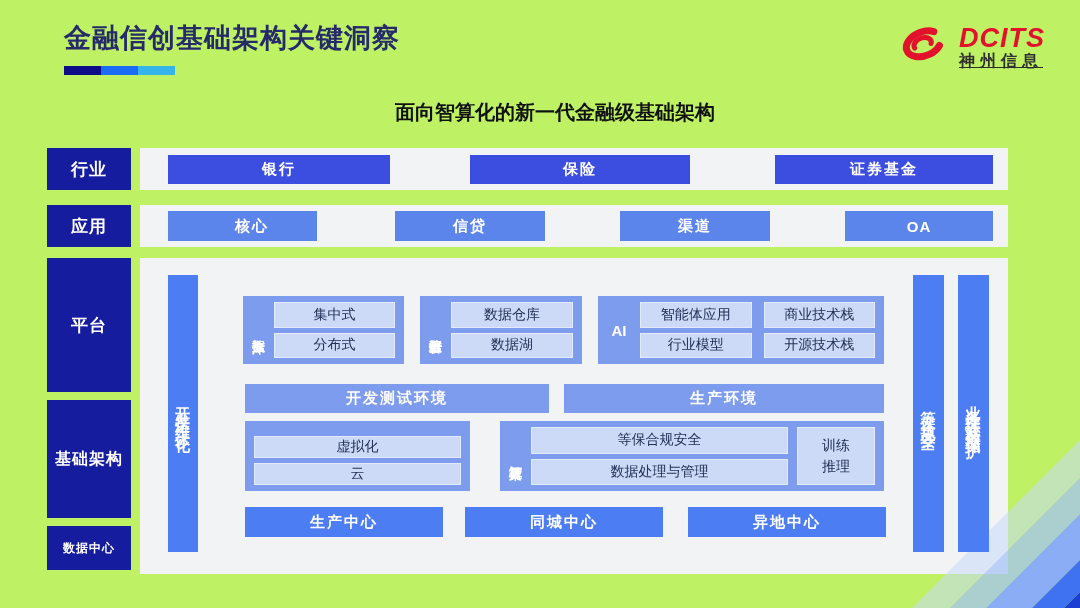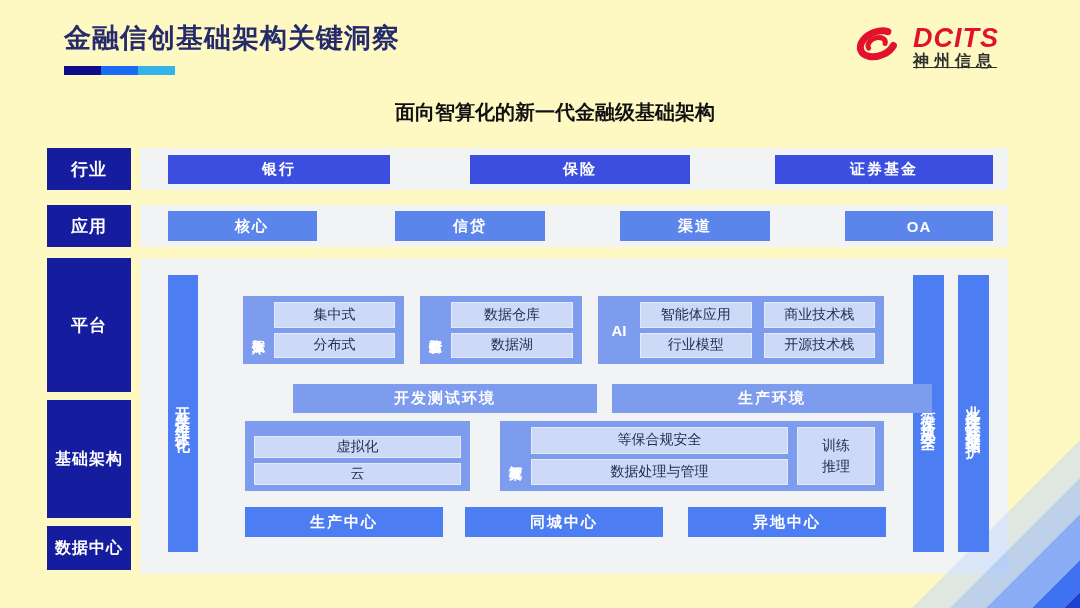--- a/index.html
+++ b/index.html
@@ -1,16 +1,16 @@
 <!DOCTYPE html>
 <html><head>
 <meta charset="utf-8">
 <style>
   html,body{margin:0;padding:0;background:#fff;}
-  .page{position:relative;width:1080px;height:608px;background:#fef9c3;overflow:hidden;
+  .page{position:relative;width:1080px;height:608px;background:#bef264;overflow:hidden;
         font-family:"Liberation Sans","DejaVu Sans",sans-serif;}
   .abs{position:absolute;box-sizing:border-box;}
   .z0{z-index:0}.z1{z-index:1}.z2{z-index:2}
 
   .page-title{font-size:27px;font-weight:bold;color:#252a6a;letter-spacing:1px;}
   .underline-seg{position:absolute;top:0;height:9px;width:37px;}
 
   .logo-wrap{display:flex;align-items:center;gap:8px;}
   .logo-texts{display:flex;flex-direction:column;line-height:1.05;}
   .logo-brand{font-size:27px;font-weight:800;font-style:italic;color:#e2122d;letter-spacing:1px;}
@@ -22,21 +22,21 @@
   .side-label{background:#151c9e;color:#fff;font-weight:bold;font-size:17px;
               display:flex;align-items:center;justify-content:center;letter-spacing:1px;}
   .btn1{background:#3c4ee0;color:#fff;font-weight:bold;font-size:15px;
         display:flex;align-items:center;justify-content:center;letter-spacing:2px;}
   .btn2{background:#5c85ec;color:#fff;font-weight:bold;font-size:15px;
         display:flex;align-items:center;justify-content:center;letter-spacing:2px;}
   .vbar{background:#4c7df2;color:#fff;font-weight:bold;font-size:15px;
         writing-mode:vertical-rl;text-orientation:upright;letter-spacing:5px;
         display:flex;align-items:center;justify-content:center;line-height:1;}
   .envbar{background:#7e9cee;color:#fff;font-weight:bold;font-size:15px;
-        display:flex;align-items:center;justify-content:center;letter-spacing:2px;margin-left:48px;}
+        display:flex;align-items:center;justify-content:center;letter-spacing:2px;}
   .dcbtn{background:#4c7df2;color:#fff;font-weight:bold;font-size:15px;
         display:flex;align-items:center;justify-content:center;letter-spacing:2px;}
 
   .group{background:#7e9cee;display:flex;align-items:stretch;padding:6px 9px;gap:9px;}
   .group-vlabel{writing-mode:vertical-rl;text-orientation:upright;color:#fff;font-weight:bold;
         font-size:13px;line-height:1;display:flex;align-items:center;justify-content:center;}
   .group-hlabel{color:#fff;font-weight:bold;font-size:15px;display:flex;align-items:center;justify-content:center;}
   .group-items{flex:1;display:flex;flex-direction:column;gap:5px;}
   .item{background:#ccdaf7;color:#223055;font-size:14px;flex:1;
         display:flex;align-items:center;justify-content:center;border:1px solid rgba(255,255,255,.45);}
@@ -50,21 +50,21 @@
 
 <div class="page">
 
   <div class="abs z2 page-title" style="left:64px;top:20px;">金融信创基础架构关键洞察</div>
   <div class="abs z2" style="left:64px;top:66px;width:111px;height:9px;">
     <div class="underline-seg" style="left:0;background:#0d0d8a;"></div>
     <div class="underline-seg" style="left:37px;background:#1a6cf5;"></div>
     <div class="underline-seg" style="left:74px;background:#35b4ea;"></div>
   </div>
 
-  <div class="abs z2 logo-wrap" style="left:847px;top:18px;gap:8px;">
+  <div class="abs z2 logo-wrap" style="left:893px;top:18px;gap:8px;">
     <span>
       <svg width="58" height="54" viewBox="0 0 58 54">
         <g transform="rotate(-22 29 27)" fill="none" stroke="#e2122d" stroke-linecap="round">
           <path d="M45 19 A18 12 0 1 0 45 34" stroke-width="7"></path>
           <path d="M21 27 A9 6 0 1 1 38 29" stroke-width="5"></path>
         </g>
       </svg>
     </span>
     <span class="logo-texts">
       <span class="logo-brand">DCITS</span>
@@ -83,21 +83,21 @@
     <polygon points="950,608 1080,478 1080,514 986,608" fill="rgba(163,192,246,0.72)"></polygon>
     <polygon points="986,608 1080,514 1080,560 1032,608" fill="#8aadf5"></polygon>
     <polygon points="1032,608 1080,560 1080,592 1064,608" fill="#3e72f0"></polygon>
     <polygon points="1064,608 1080,592 1080,608" fill="#1c3ed2"></polygon>
   </svg>
 
   <div class="abs z2 side-label" style="left:47px;top:148px;width:84px;height:42px;">行业</div>
   <div class="abs z2 side-label" style="left:47px;top:205px;width:84px;height:42px;">应用</div>
   <div class="abs z2 side-label" style="left:47px;top:258px;width:84px;height:134px;">平台</div>
   <div class="abs z2 side-label" style="left:47px;top:400px;width:84px;height:118px;font-size:16px;">基础架构</div>
-  <div class="abs z2 side-label" style="left:47px;top:526px;width:84px;height:44px;font-size:16px;">数据中心</div>
+  <div class="abs z2 side-label" style="left:47px;top:526px;width:84px;height:44px;font-size:12px;">数据中心</div>
 
   <div class="abs z2 btn1" style="left:168px;top:155px;width:222px;height:29px;">银行</div>
   <div class="abs z2 btn1" style="left:470px;top:155px;width:220px;height:29px;">保险</div>
   <div class="abs z2 btn1" style="left:775px;top:155px;width:218px;height:29px;">证券基金</div>
 
   <div class="abs z2 btn2" style="left:168px;top:211px;width:149px;height:30px;padding-left:19px;">核心</div>
   <div class="abs z2 btn2" style="left:395px;top:211px;width:150px;height:30px;">信贷</div>
   <div class="abs z2 btn2" style="left:620px;top:211px;width:150px;height:30px;">渠道</div>
   <div class="abs z2 btn2" style="left:845px;top:211px;width:148px;height:30px;letter-spacing:1px;">OA</div>
 

